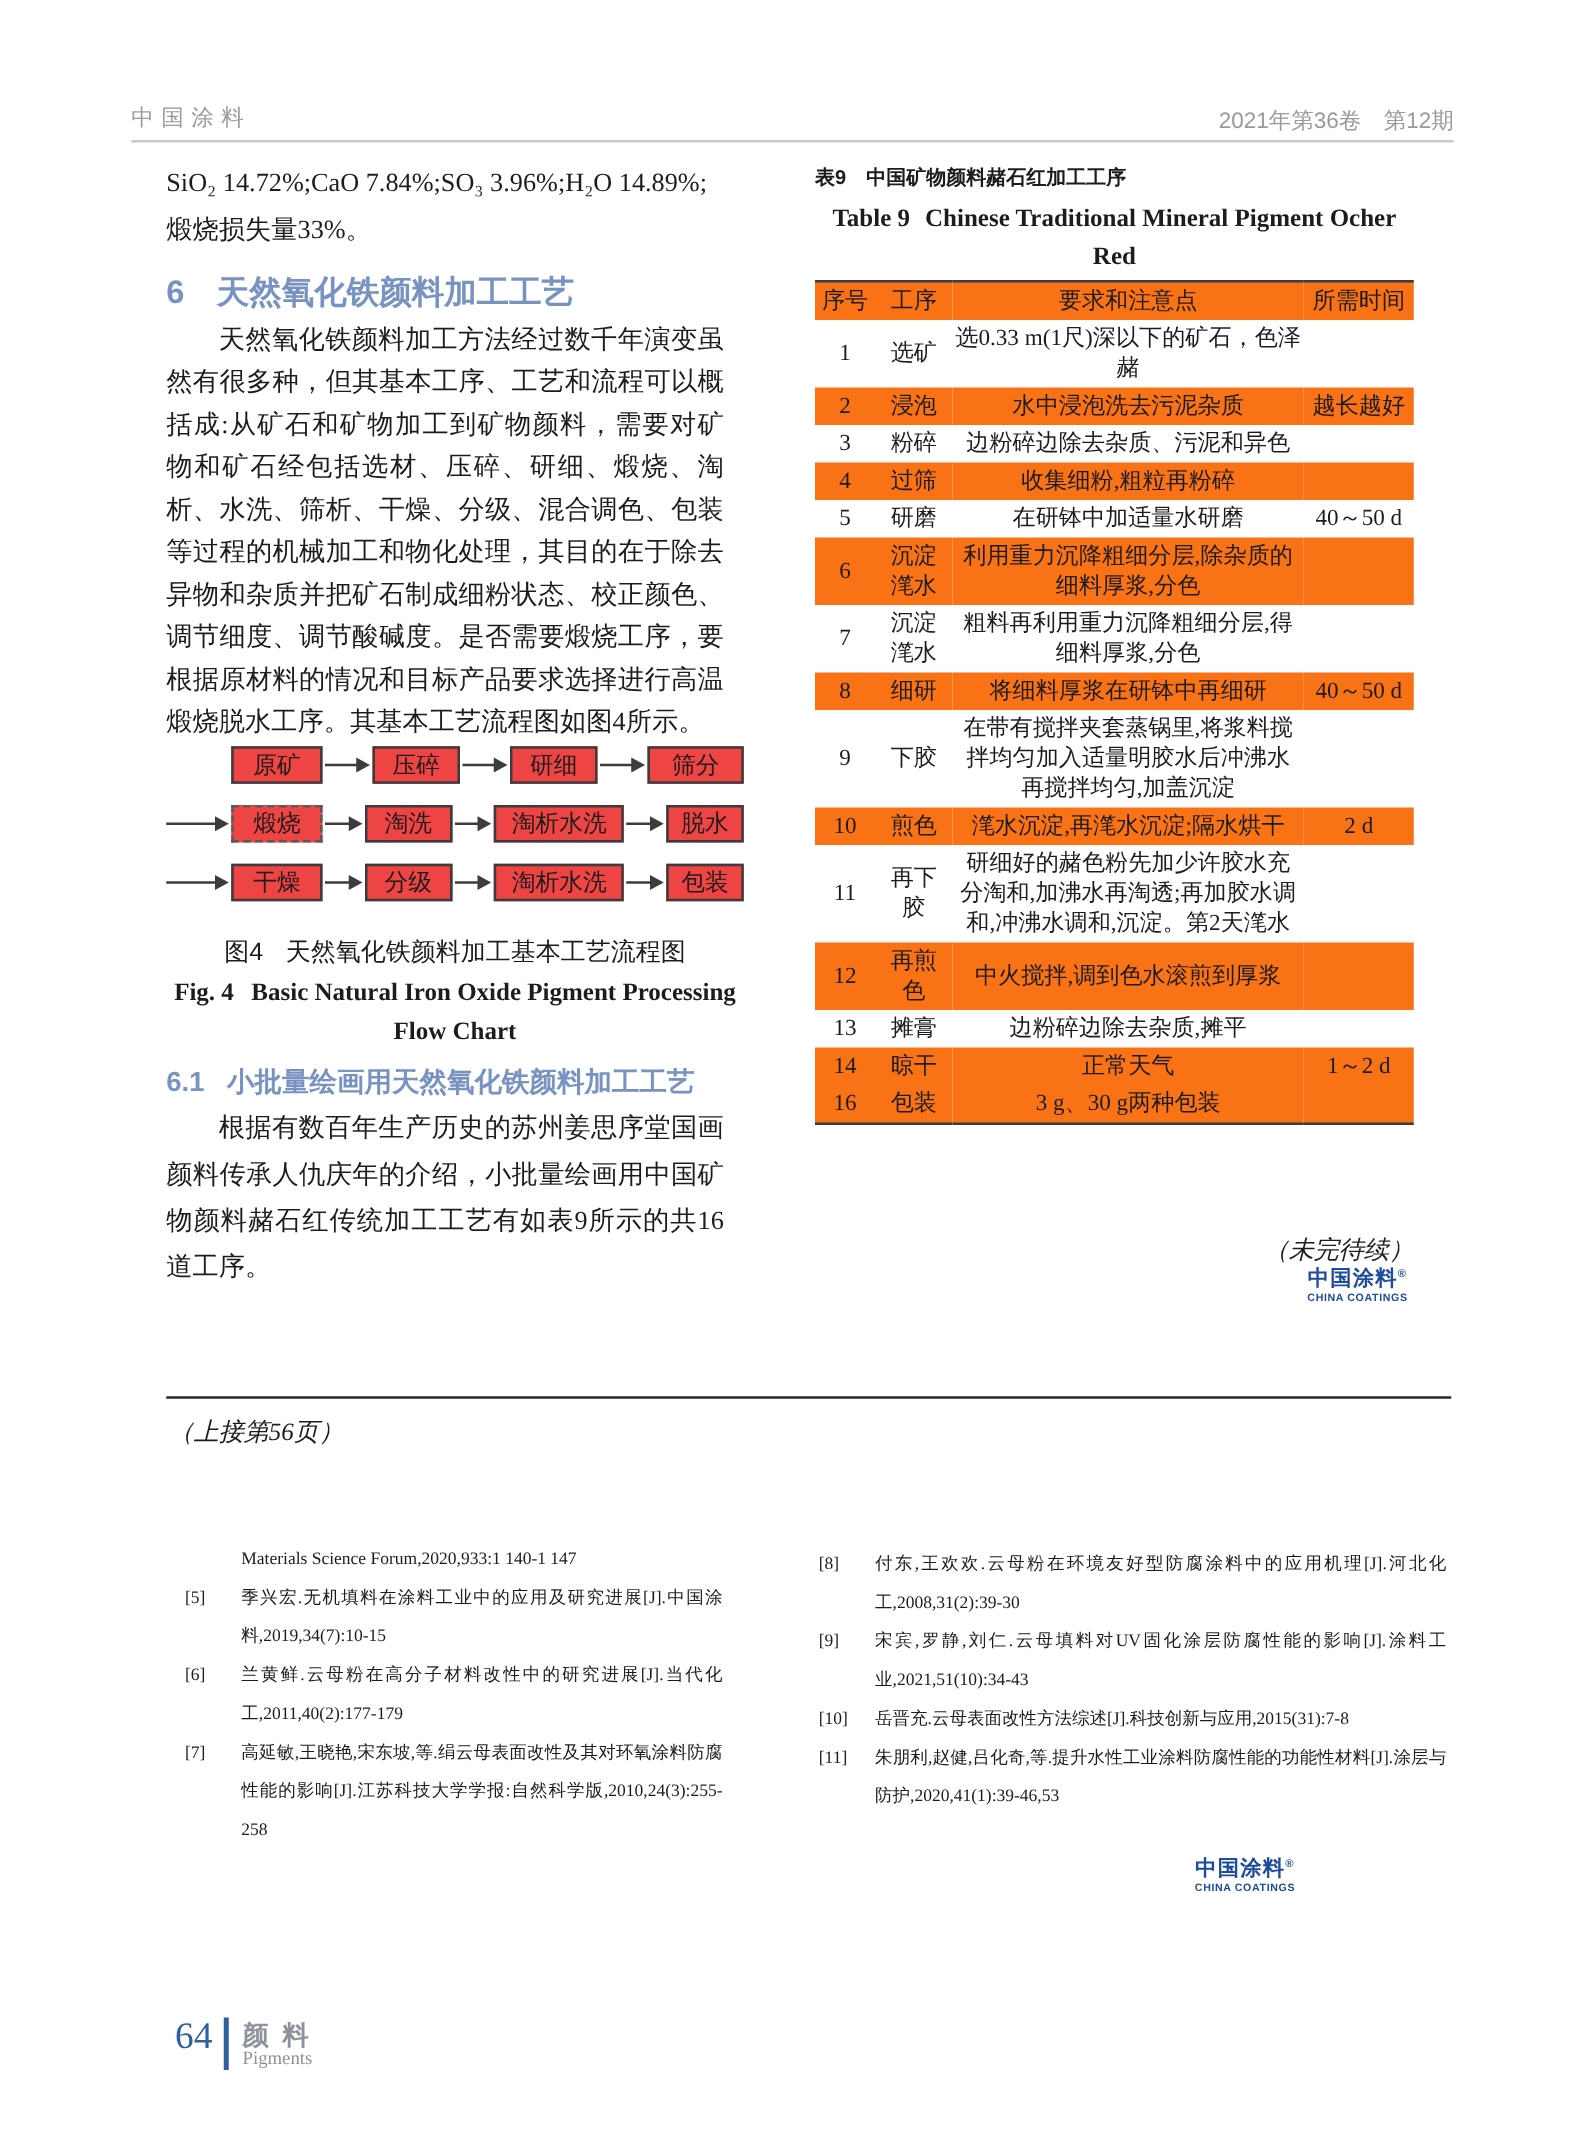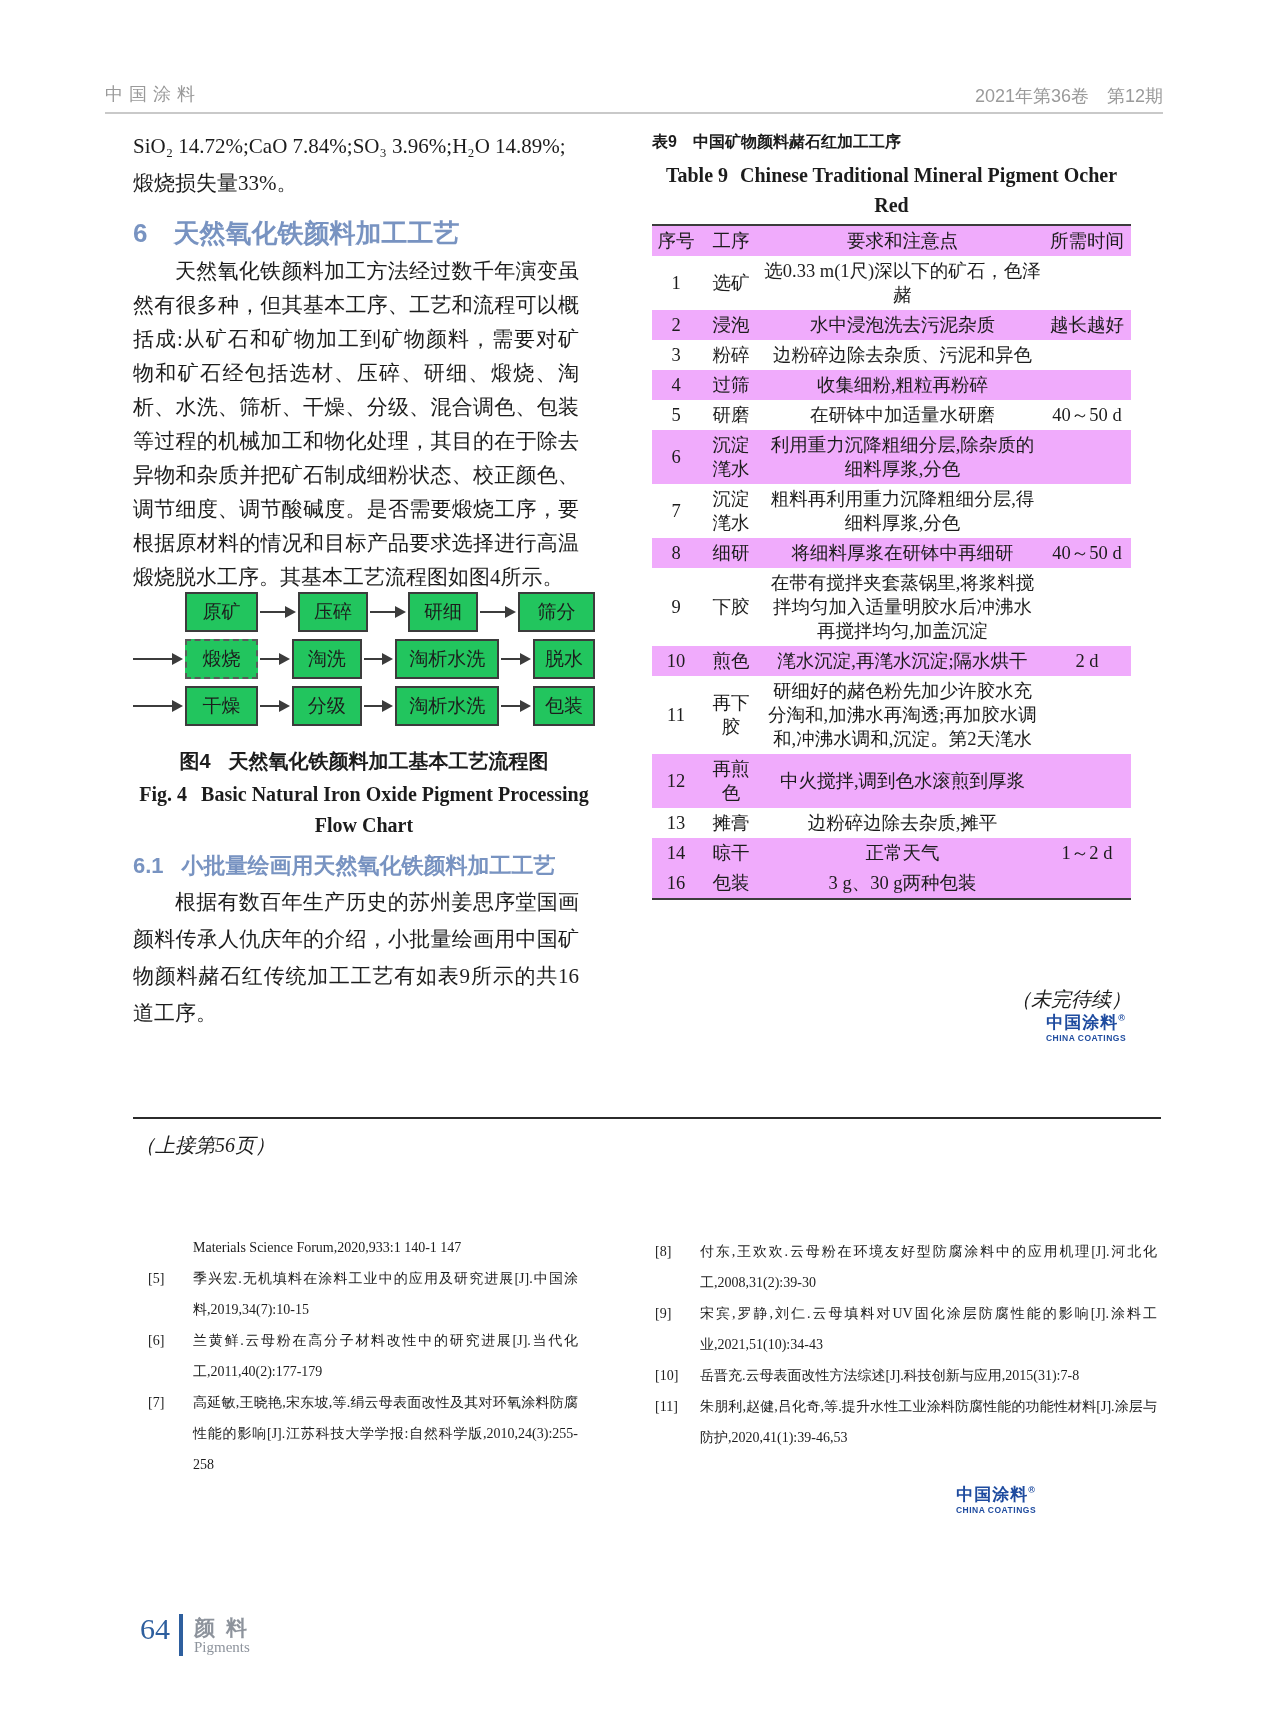--- a/index.html
+++ b/index.html
@@ -16,43 +16,43 @@
   
   .intro{left:133px;top:128px;width:446px;font-size:21px;line-height:37px;}
   .h6{left:133px;top:216px;width:460px;color:#7893c1;font-family:"Liberation Sans","DejaVu Sans",sans-serif;font-size:26px;font-weight:bold;}
   .h6 .num{margin-right:26px;}
   .para{font-size:21px;line-height:34px;text-align:justify;text-indent:2em;}
   .para1{left:133px;top:254px;width:446px;}
   .para2{left:133px;top:884px;width:446px;line-height:37px;}
   
   .fig{left:133px;top:598px;width:462px;}
   .fig-row{display:flex;align-items:center;height:28px;margin-bottom:19px;}
-  .fbox{border:2px solid #3c3c3c;height:40px;box-sizing:border-box;display:flex;align-items:center;justify-content:center;font-size:19px;flex:none;background:#22c55e;}
+  .fbox{border:2px solid #3c3c3c;height:30px;box-sizing:border-box;display:flex;align-items:center;justify-content:center;font-size:19px;flex:none;background:#ef4444;}
   .dashed{border:2px dashed #5a5a5a;}
   .w1{width:73px}.w2{width:70px}.w3{width:70px}.w3b{width:104px}.w4{width:77px}.w4b{width:62px}
   .sp52{width:52px;flex:none;}
   .farrow{flex:1;height:2px;background:#3c3c3c;position:relative;margin:0 12px 0 2px;}
   .farrow:after{content:"";position:absolute;right:-10px;top:-5px;width:0;height:0;border-left:11px solid #3c3c3c;border-top:6px solid transparent;border-bottom:6px solid transparent;}
   .lead{flex:none;width:40px;margin-left:0;}
-  .figcap-cn{left:133px;top:748px;width:462px;text-align:center;font-weight:bold;font-size:20px;font-family:"Liberation Sans","DejaVu Sans",sans-serif;}
+  .figcap-cn{left:133px;top:748px;width:462px;text-align:center;font-weight:normal;font-size:20px;font-family:"Liberation Sans","DejaVu Sans",sans-serif;}
   .figcap-cn .num{margin-right:18px;}
   .figcap-en{left:133px;top:779px;width:462px;text-align:center;font-weight:bold;font-size:20px;line-height:31px;}
   .figcap-en .num{margin-right:14px;}
   .h61{left:133px;top:851px;width:460px;color:#7893c1;font-family:"Liberation Sans","DejaVu Sans",sans-serif;font-size:22px;font-weight:bold;}
   .h61 .num{margin-right:18px;}
   
   .t9cn{left:652px;top:132px;width:479px;text-align:left;font-weight:bold;font-size:16px;font-family:"Liberation Sans","DejaVu Sans",sans-serif;}
   .t9cn .num{margin-right:16px;}
   .t9en{left:652px;top:160px;width:479px;text-align:center;font-weight:bold;font-size:20px;line-height:30px;}
   .t9en .num{margin-right:12px;}
   table.t9{left:652px;top:224px;width:479px;border-collapse:collapse;table-layout:fixed;
     border-top:2px solid #3c3c3c;border-bottom:2px solid #3c3c3c;font-size:18.5px;}
   table.t9 td{padding:3px 2px;line-height:24px;text-align:center;vertical-align:middle;word-break:break-word;}
   table.t9 td.c2{padding:3px 11px;}
-  tr.shade{background:#f0abfc;}
+  tr.shade{background:#f97316;}
   .tbc{left:652px;top:986px;width:479px;text-align:right;font-style:italic;font-size:20px;}
   
   .logo{text-align:center;color:#1e4b9f;font-family:"Liberation Sans","DejaVu Sans",sans-serif;line-height:1.1;}
   .logo .cn{font-size:17px;font-weight:bold;letter-spacing:1px;}
   .logo .reg{font-size:9px;vertical-align:super;}
   .logo .en{font-size:8.5px;font-weight:bold;letter-spacing:0.5px;margin-top:1px;}
   .logo1{left:1040px;top:1014px;width:92px;}
   .logo2{left:950px;top:1486px;width:92px;}
   
   .divider{left:133px;top:1117px;width:1028px;height:2px;background:#2b2b2b;}

